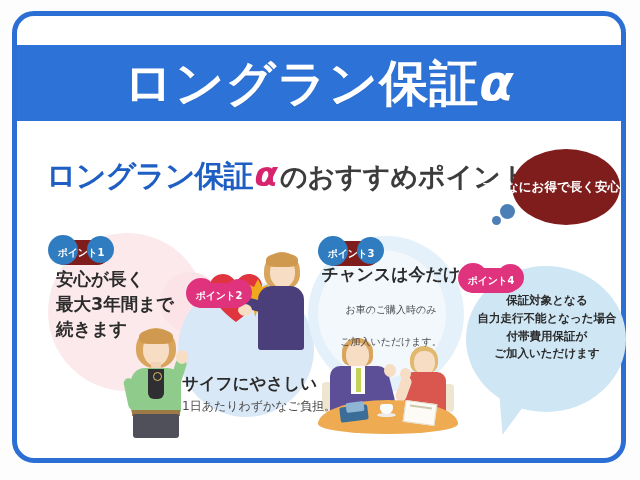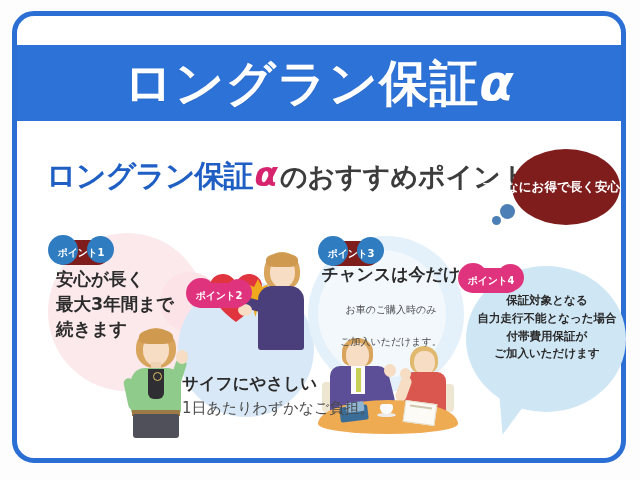--- a/index.html
+++ b/index.html
@@ -105,21 +105,21 @@
   }
   .pt-sub{
     color:#4a4a4a;font-weight:normal;line-height:1.45;white-space:nowrap;
   }
 
   .p1{left:56px;top:267px;}
   .p1 .pt-head{font-size:17.5px;}
 
   .p2{left:182px;top:344px;text-align:center;width:130px;}
   .p2 .pt-head{font-size:16.5px;margin-top:28px;}
-  .p2 .pt-sub{font-size:15px;margin-top:3px;}
+  .p2 .pt-sub{font-size:12px;margin-top:3px;}
 
   .p3{left:318px;top:262px;text-align:center;width:146px;}
   .p3 .pt-head{font-size:17px;}
   .p3 .pt-sub{font-size:10px;margin-top:16px;line-height:1.55;}
 
   .p4{left:472px;top:292px;text-align:center;width:150px;}
   .p4 .pt-head{font-size:11.5px;line-height:1.55;}
 
   
   .ill{position:absolute;z-index:4;}

